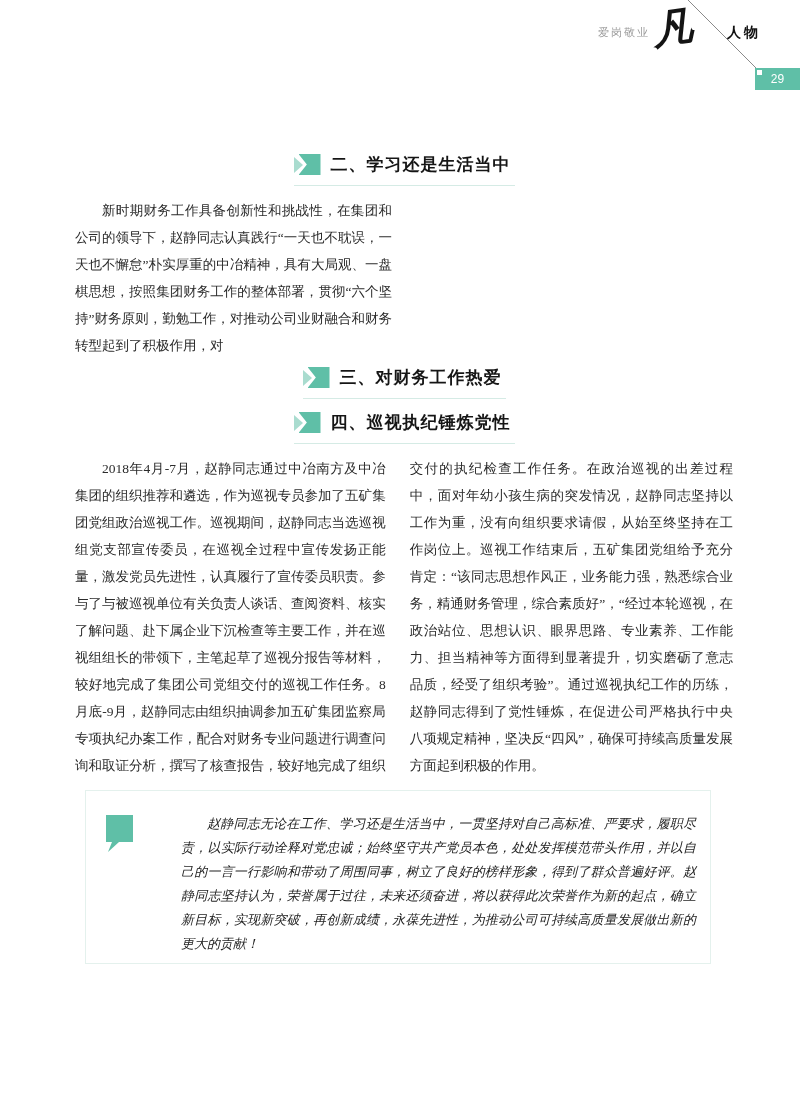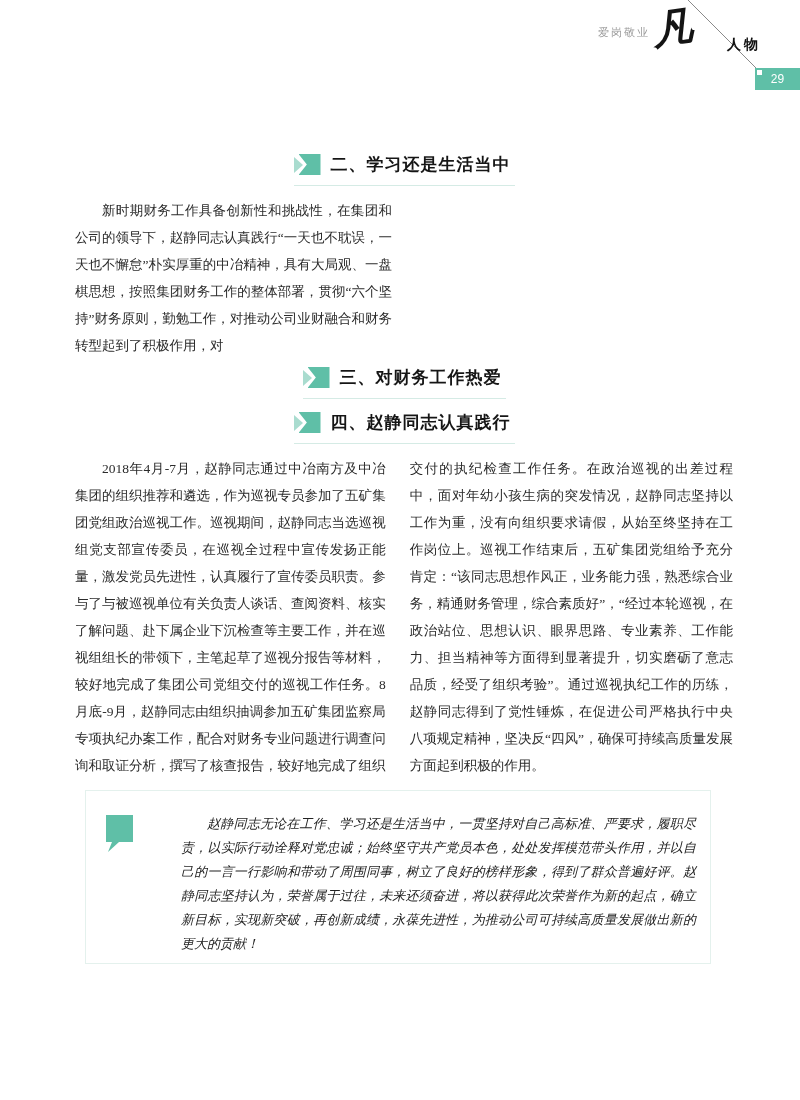--- a/index.html
+++ b/index.html
@@ -13,21 +13,21 @@
     position:absolute;left:598px;top:25px;font-size:11px;color:#9a9a9a;
     letter-spacing:2px;font-family:"Liberation Sans",sans-serif;
   }
   .hdr-logo{
     position:absolute;left:652px;top:8px;font-size:40px;color:#141414;
     font-style:italic;font-weight:bold;transform:rotate(-8deg);
     font-family:"DejaVu Serif",serif;line-height:1;
   }
   .hdr-slash{position:absolute;left:0;top:0;width:800px;height:100px;pointer-events:none;}
   .hdr-section{
-    position:absolute;left:727px;top:36px;font-size:14px;font-weight:bold;color:#111;
+    position:absolute;left:727px;top:24px;font-size:14px;font-weight:bold;color:#111;
     letter-spacing:3px;font-family:"Liberation Sans",sans-serif;
   }
   .page-badge{
     position:absolute;left:755px;top:68px;width:45px;height:22px;background:var(--accent);
     color:#fff;font-family:"Liberation Sans",sans-serif;font-size:12px;
     display:flex;align-items:center;justify-content:center;
   }
   .page-badge::before{
     content:"";position:absolute;left:2px;top:2px;width:5px;height:5px;background:#fff;
   }
@@ -112,21 +112,21 @@
   </div>
   <div class="cols">
   </div>
 
   <div class="heading-row h3-block">
     <div class="heading-wrap">
       <span class="marker">
           <span class="tri"></span>
           <span class="sq"></span>
         </span>
-      <span class="sec-title">四、赵静同志认真践行</span>
+      <span class="sec-title">四、巡视执纪锤炼党性</span>
     </div>
   </div>
   <div class="cols">
     <div class="col left">2018年4月-7月，赵静同志通过中冶南方及中冶集团的组织推荐和遴选，作为巡视专员参加了五矿集团党组政治巡视工作。巡视期间，赵静同志当选巡视组党支部宣传委员，在巡视全过程中宣传发扬正能量，激发党员先进性，认真履行了宣传委员职责。参与了与被巡视单位有关负责人谈话、查阅资料、核实了解问题、赴下属企业下沉检查等主要工作，并在巡视组组长的带领下，主笔起草了巡视分报告等材料，较好地完成了集团公司党组交付的巡视工作任务。8月底-9月，赵静同志由组织抽调参加五矿集团监察局专项执纪办案工作，配合对财务专业问题进行调查问询和取证分析，撰写了核查报告，较好地完成了组织</div>
     <div class="col right">交付的执纪检查工作任务。在政治巡视的出差过程中，面对年幼小孩生病的突发情况，赵静同志坚持以工作为重，没有向组织要求请假，从始至终坚持在工作岗位上。巡视工作结束后，五矿集团党组给予充分肯定：“该同志思想作风正，业务能力强，熟悉综合业务，精通财务管理，综合素质好”，“经过本轮巡视，在政治站位、思想认识、眼界思路、专业素养、工作能力、担当精神等方面得到显著提升，切实磨砺了意志品质，经受了组织考验”。通过巡视执纪工作的历练，赵静同志得到了党性锤炼，在促进公司严格执行中央八项规定精神，坚决反“四风”，确保可持续高质量发展方面起到积极的作用。</div>
   </div>
 
   <div class="quote-box">
     <svg class="quote-icon" viewBox="0 0 28 38" width="28" height="38">
       <path d="M0 0 H27 V27 H13 L2 37 L6 27 H0 Z" fill="#5fbfa7"></path>

